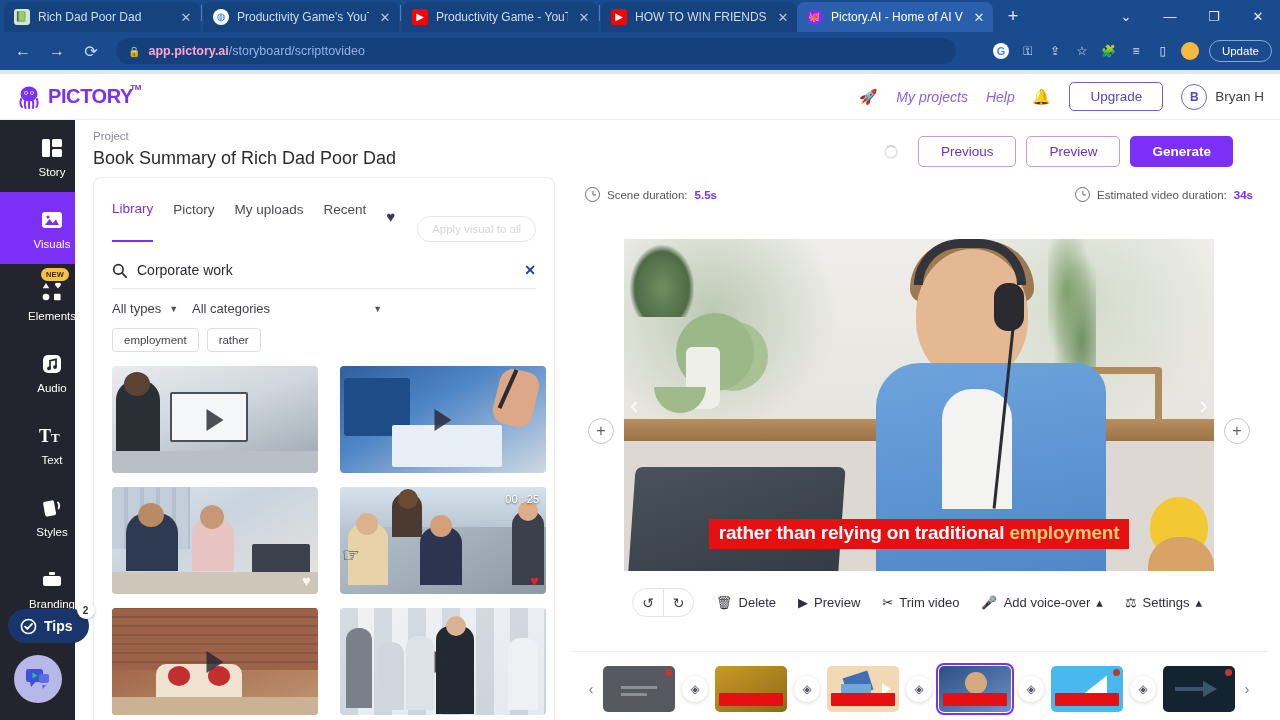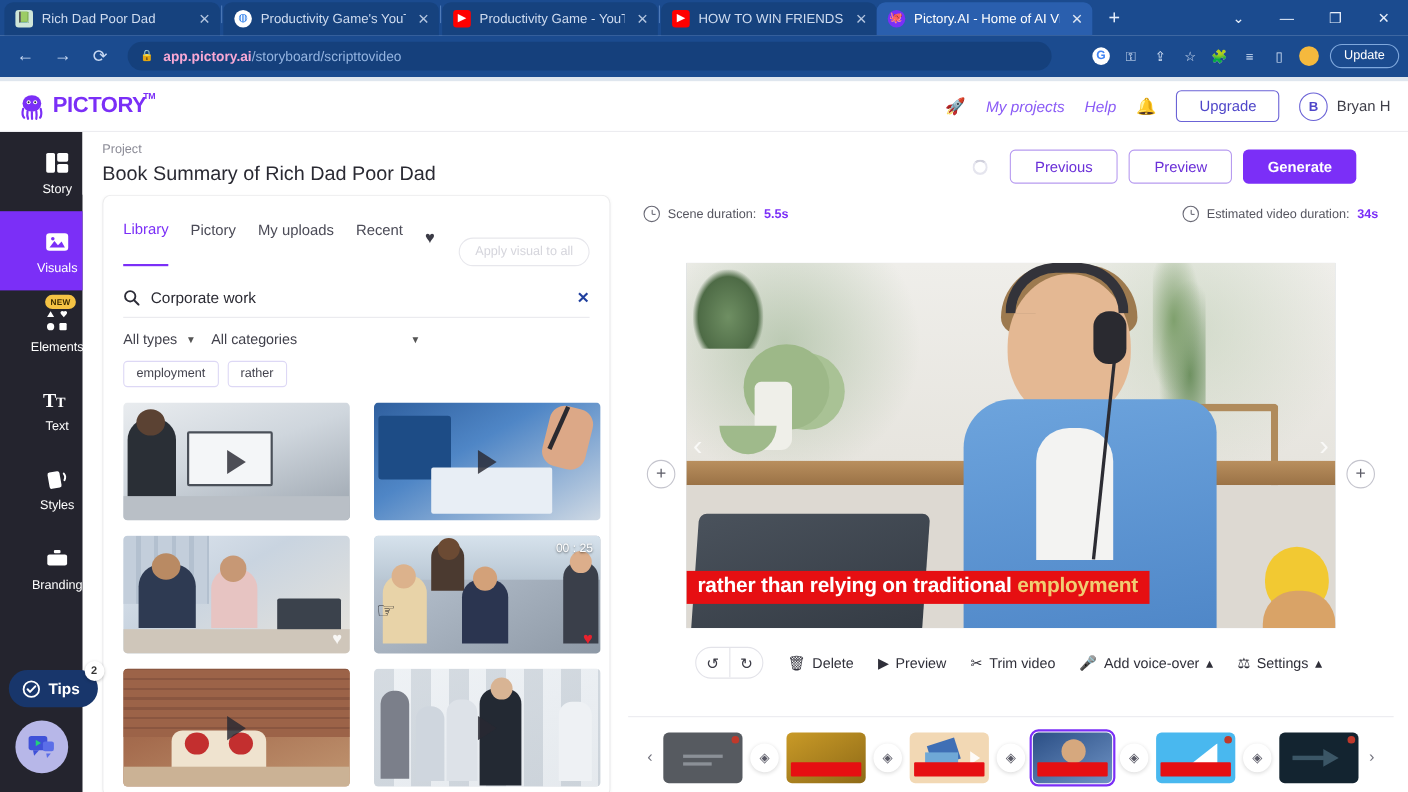--- a/index.html
+++ b/index.html
@@ -379,21 +379,21 @@
     background: #2c2c33; transform: rotate(6deg);
   }
   .vf-arrow {
     position: absolute; top: 50%; transform: translateY(-50%);
     color: rgba(255,255,255,.75); font-size: 26px; font-weight: 300;
   }
   .vf-arrow.l { left: 6px; }
   .vf-arrow.r { right: 6px; }
   .cap-block {
     position: absolute; left: 0; right: 0; bottom: 22px;
-    display: flex; flex-direction: row; align-items: center; gap: 3px;
+    display: flex; flex-direction: column; align-items: center; gap: 3px;
   }
   .cap-line {
     background: #e60f12; padding: 3px 10px 5px; display: inline-block;
     font-size: 19px; font-weight: 800; color: #ffffff; letter-spacing: -0.2px;
     font-family: "Liberation Sans", sans-serif; white-space: nowrap;
   }
   .cap-hl { color: #f0cd73; }
 
   .vid-toolbar {
     margin-top: 12px; width: 590px; height: 40px;
@@ -580,20 +580,31 @@
             <path d="M6 3l3.2 5.2H2.8z" fill="#fff"></path>
             <path d="M18 3.2c1.6-1.4 4 .3 2.6 2.2L18 8.4 15.4 5.4C14 3.5 16.4 1.8 18 3.2z" fill="#fff"></path>
             <circle cx="6" cy="17" r="3.3" fill="#fff"></circle>
             <rect x="14" y="13.7" width="6.6" height="6.6" rx="1" fill="#fff"></rect>
           </svg>
       </span>
       <span class="side-label">Elements</span>
     </div>
     <div class="side-item">
       <span class="side-ic">
+        <svg width="24" height="24" viewBox="0 0 24 24">
+            <rect x="3" y="3" width="18" height="18" rx="5" fill="#fff"></rect>
+            <path d="M10 16.5V8.6l6-1.3v7.6" stroke="#24242e" stroke-width="1.7" fill="none"></path>
+            <circle cx="9" cy="16.4" r="1.9" fill="#24242e"></circle>
+            <circle cx="15" cy="15.1" r="1.9" fill="#24242e"></circle>
+          </svg>
+      </span>
+      <span class="side-label">Audio</span>
+    </div>
+    <div class="side-item">
+      <span class="side-ic">
         <svg width="26" height="22" viewBox="0 0 26 22">
             <text x="0" y="17" font-family="Liberation Serif, serif" font-size="18" font-weight="700" fill="#fff">T</text>
             <text x="12" y="17" font-family="Liberation Serif, serif" font-size="13" font-weight="700" fill="#fff">T</text>
           </svg>
       </span>
       <span class="side-label">Text</span>
     </div>
     <div class="side-item">
       <span class="side-ic">
         <svg width="24" height="24" viewBox="0 0 24 24">

